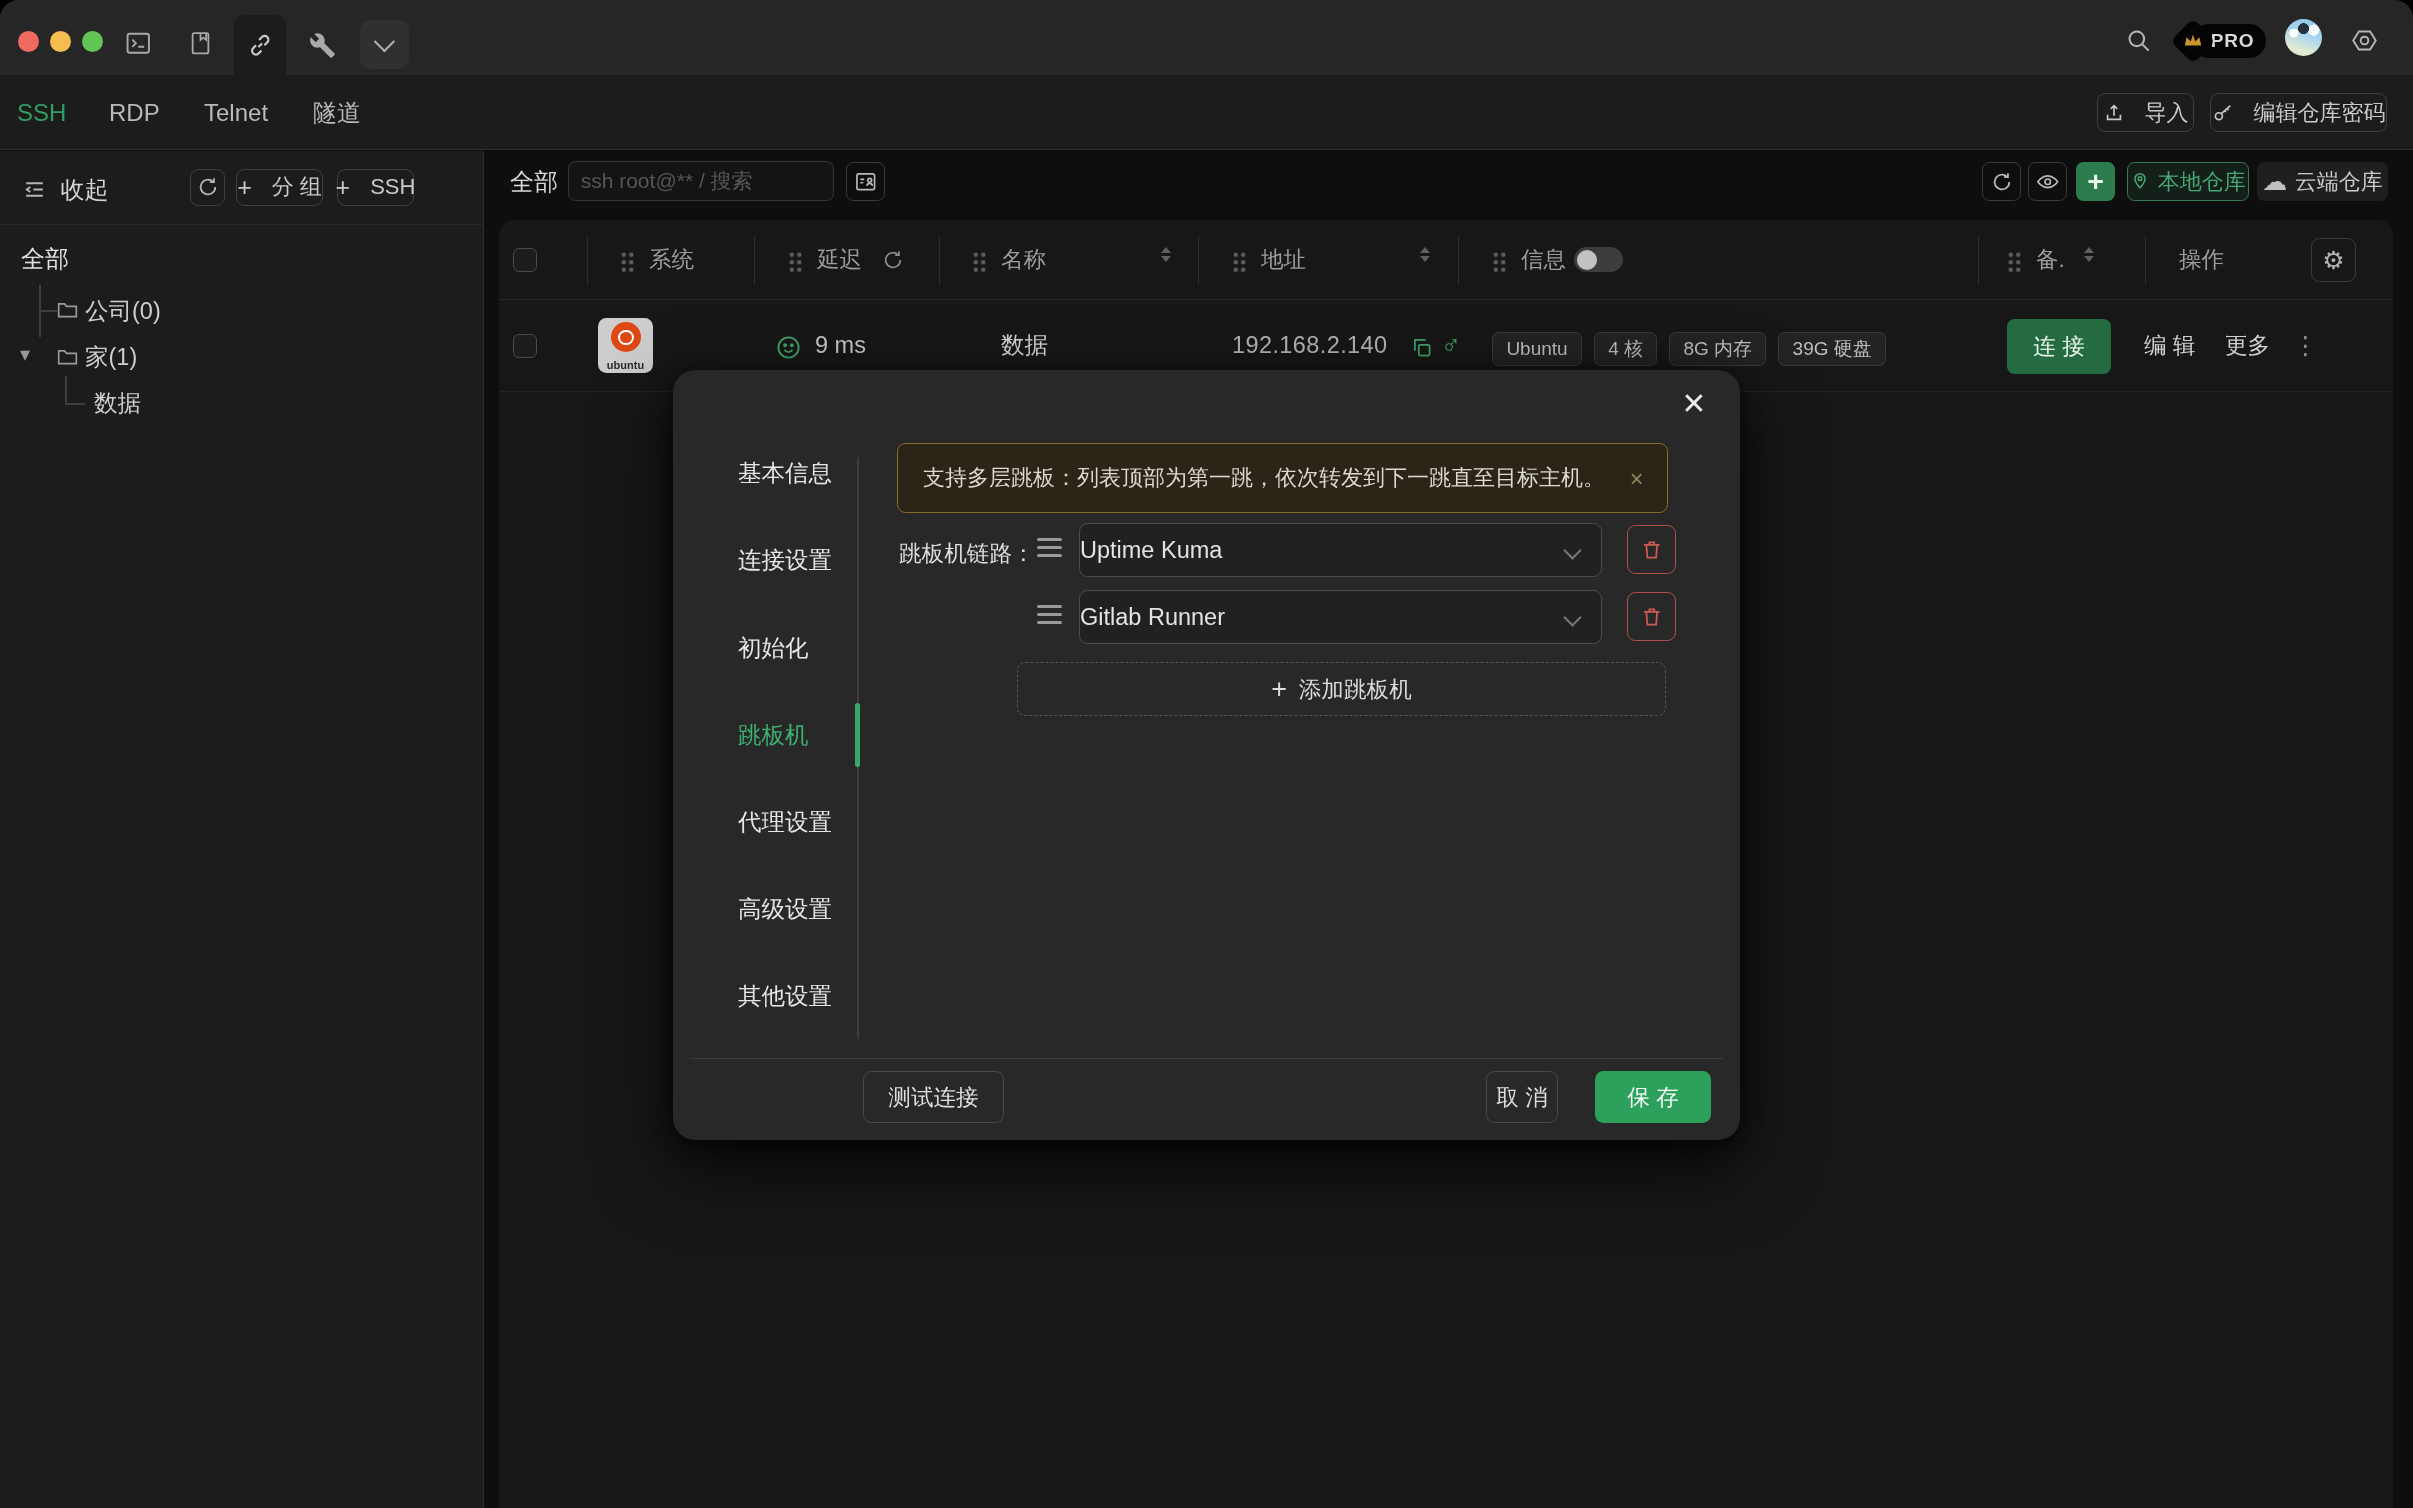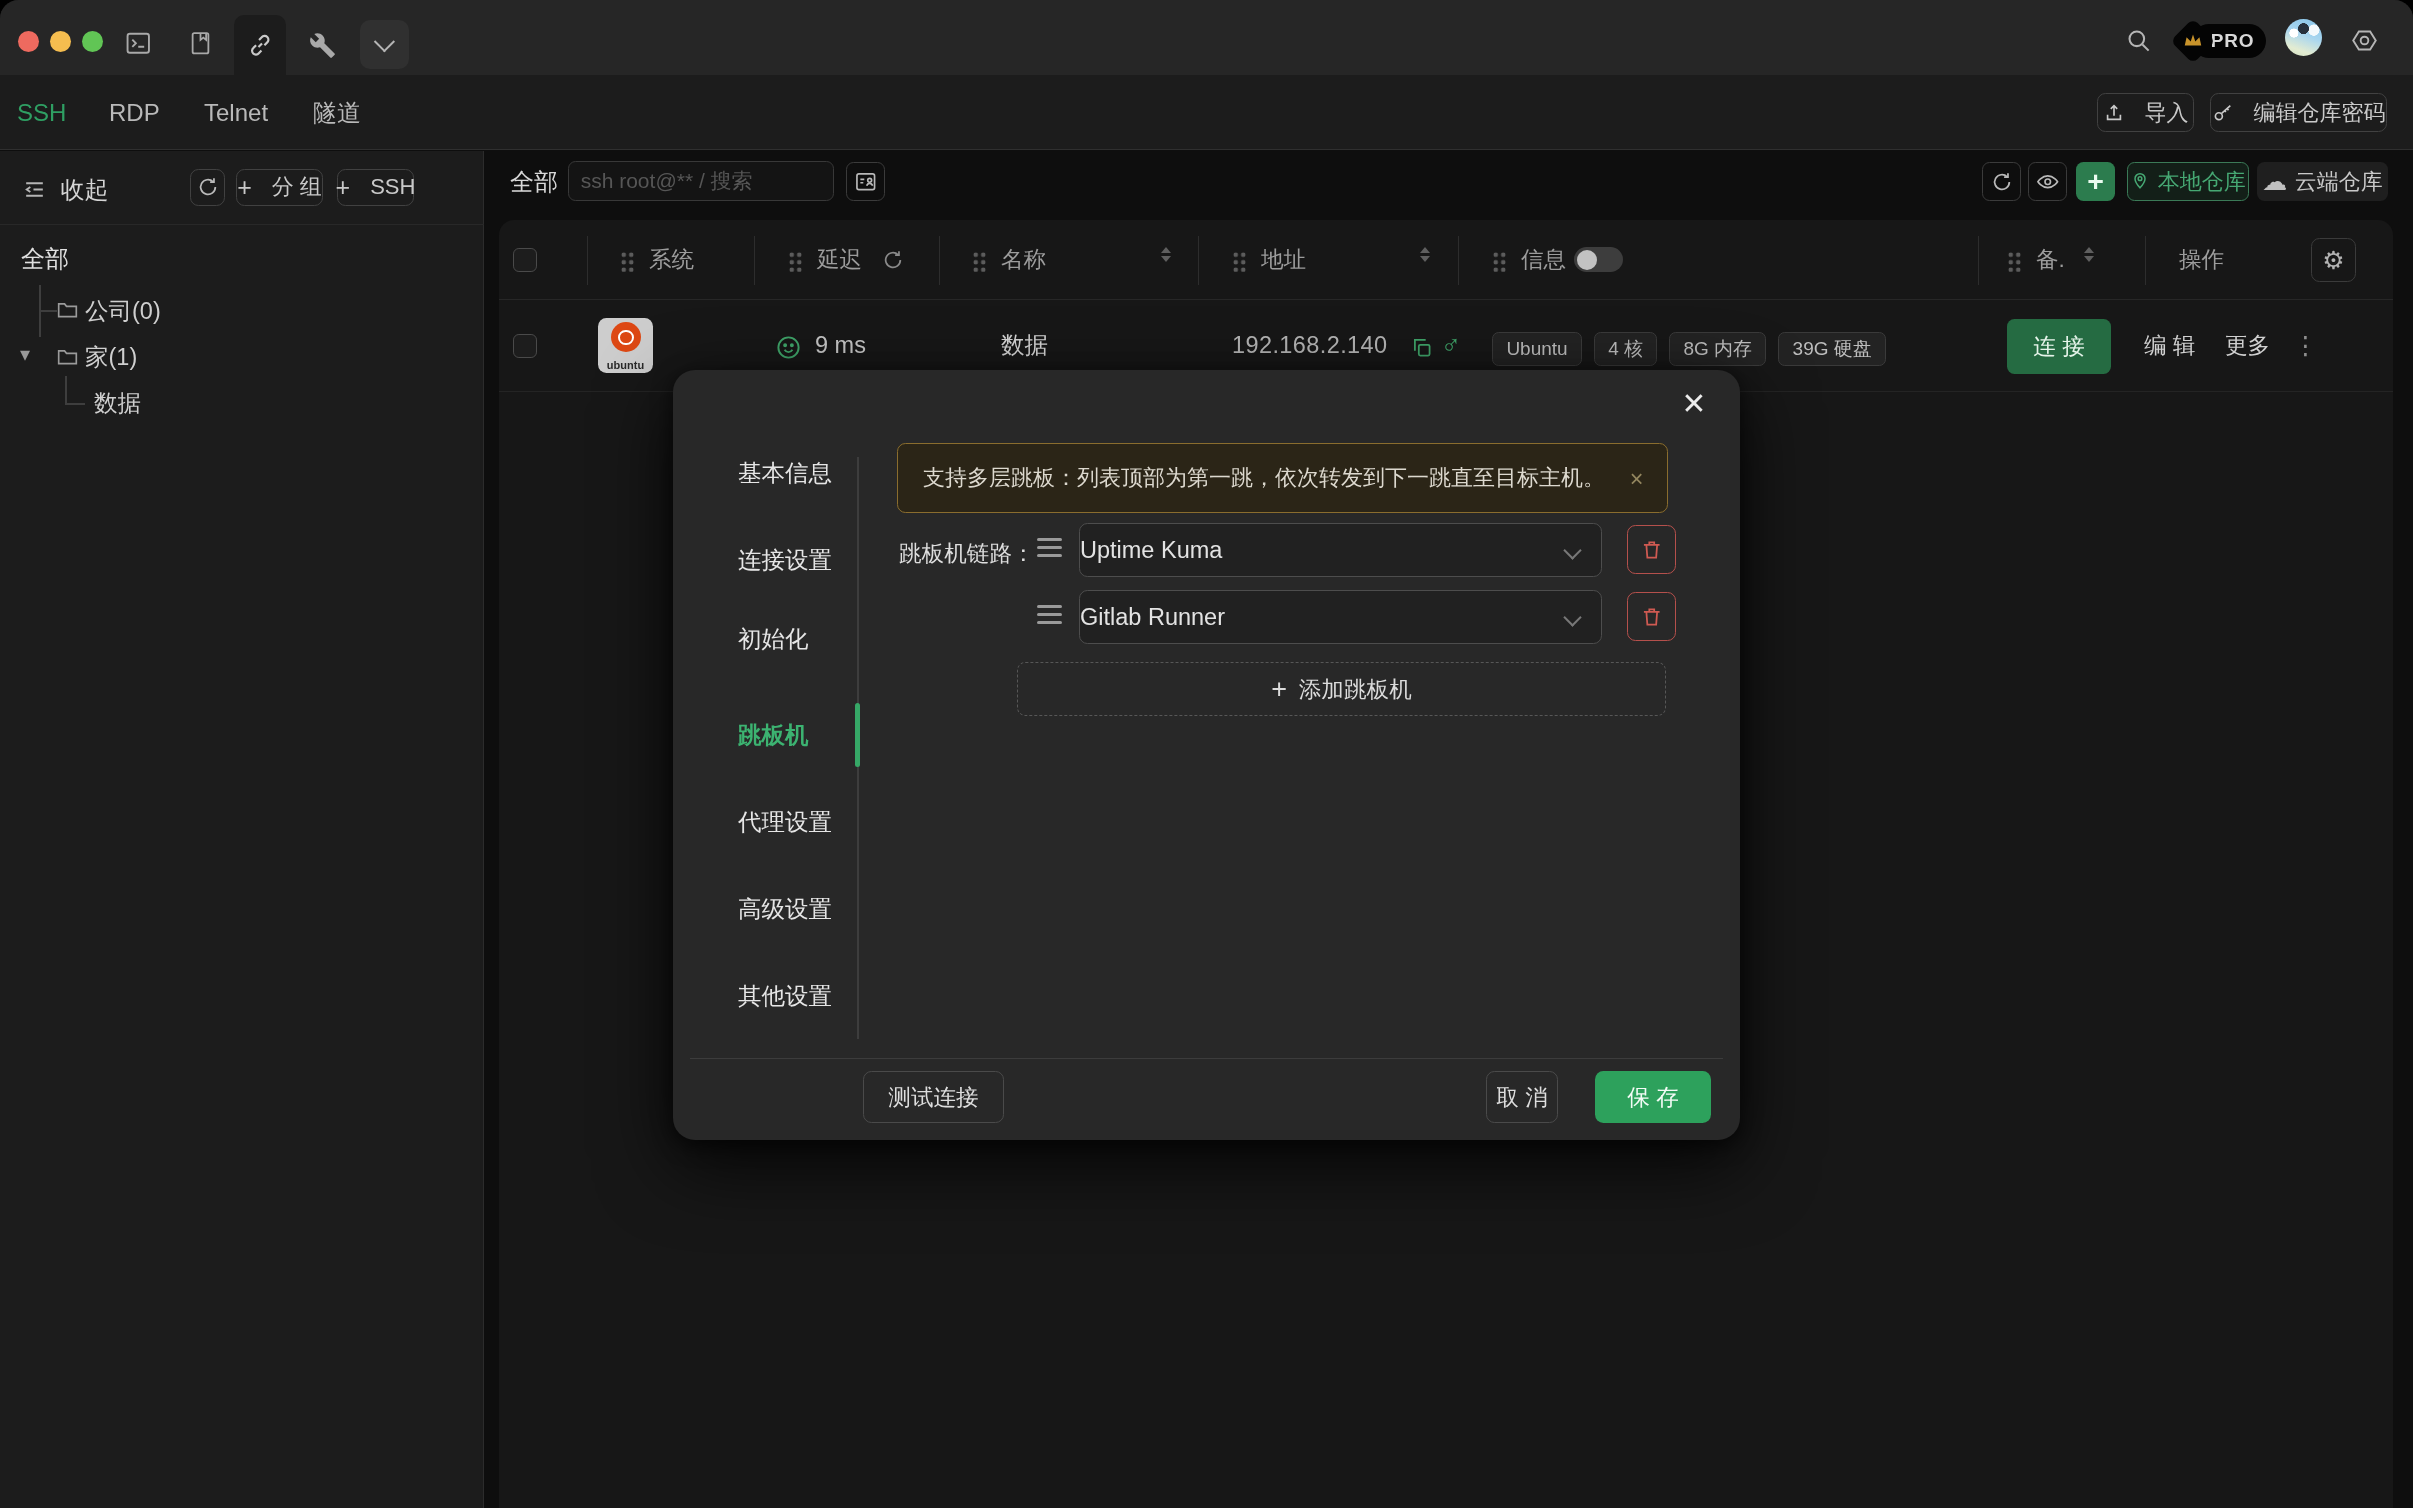--- a/index.html
+++ b/index.html
@@ -405,22 +405,22 @@
   <div class="cell-text" style="left:2144px;font-size:22.6px;color:#d0d0d0;">编 辑</div>
   <div class="cell-text" style="left:2225px;font-size:22.6px;color:#d0d0d0;">更多</div>
   <div class="cell-text" style="left:2293px;font-size:25px;color:#8f8f8f;">⋮</div>
 
   <div class="modal">
 
     <div style="position:absolute;left:1001px;top:12.6px;width:40px;height:40px;display:flex;align-items:center;justify-content:center;font-size:39px;color:#ececec;">×</div>
 
     <div class="m-nav-item" style="top:86px;">基本信息</div>
     <div class="m-nav-item" style="top:173px;">连接设置</div>
-    <div class="m-nav-item" style="top:252px;">初始化</div>
-    <div class="m-nav-item active" style="top:348px;font-weight:bold;">跳板机</div>
+    <div class="m-nav-item" style="top:261px;">初始化</div>
+    <div class="m-nav-item active" style="top:348px;">跳板机</div>
     <div class="m-nav-item" style="top:435px;">代理设置</div>
     <div class="m-nav-item" style="top:522px;">高级设置</div>
     <div class="m-nav-item" style="top:609px;">其他设置</div>
     <div class="m-divider-v"></div>
     <div class="m-greenbar"></div>
 
     <div class="banner">
       <span style="margin-left:25px;font-size:22px;color:#ddd9cf;">支持多层跳板：列表顶部为第一跳，依次转发到下一跳直至目标主机。</span>
       <span style="position:absolute;right:23.5px;top:22px;font-size:23.5px;color:#93865f;">×</span>
     </div>

